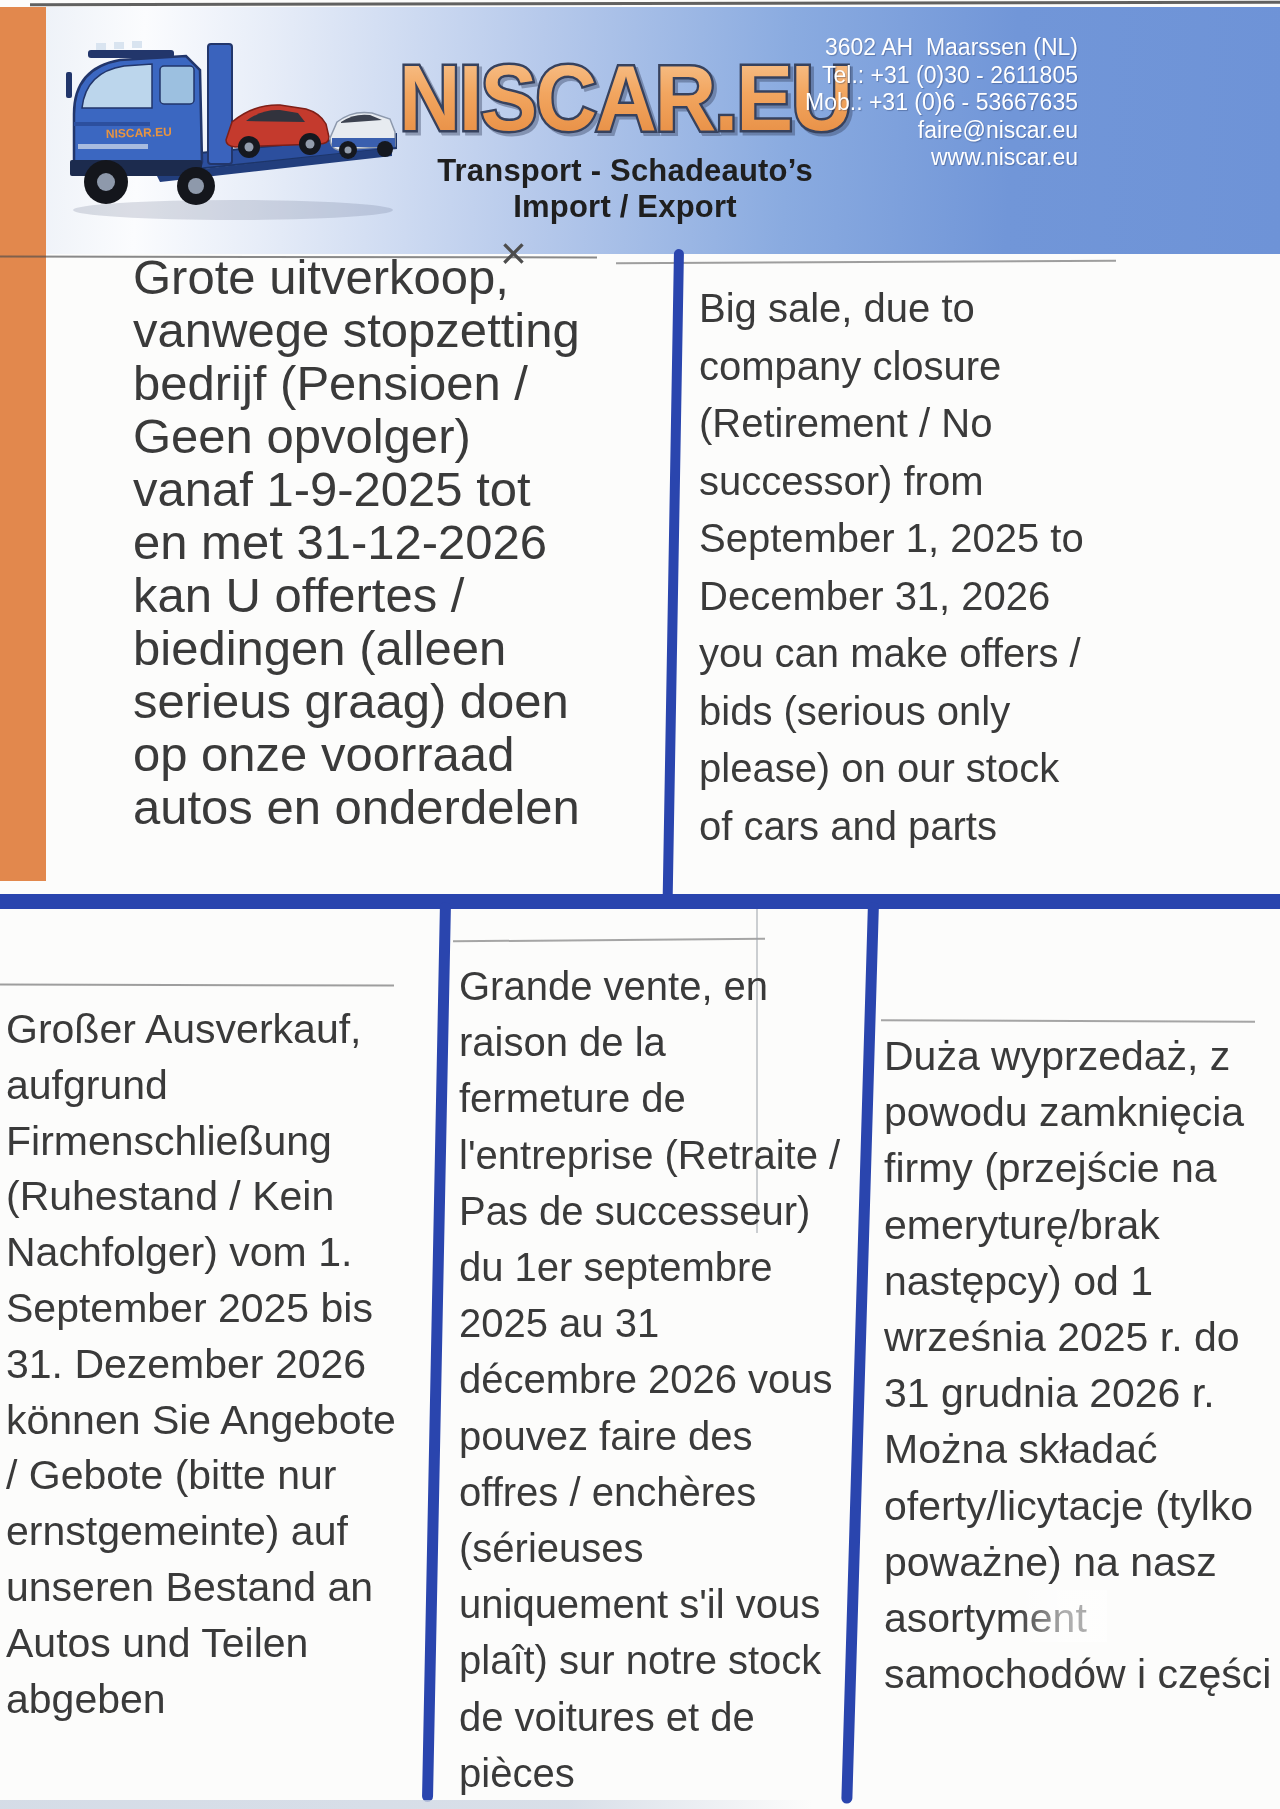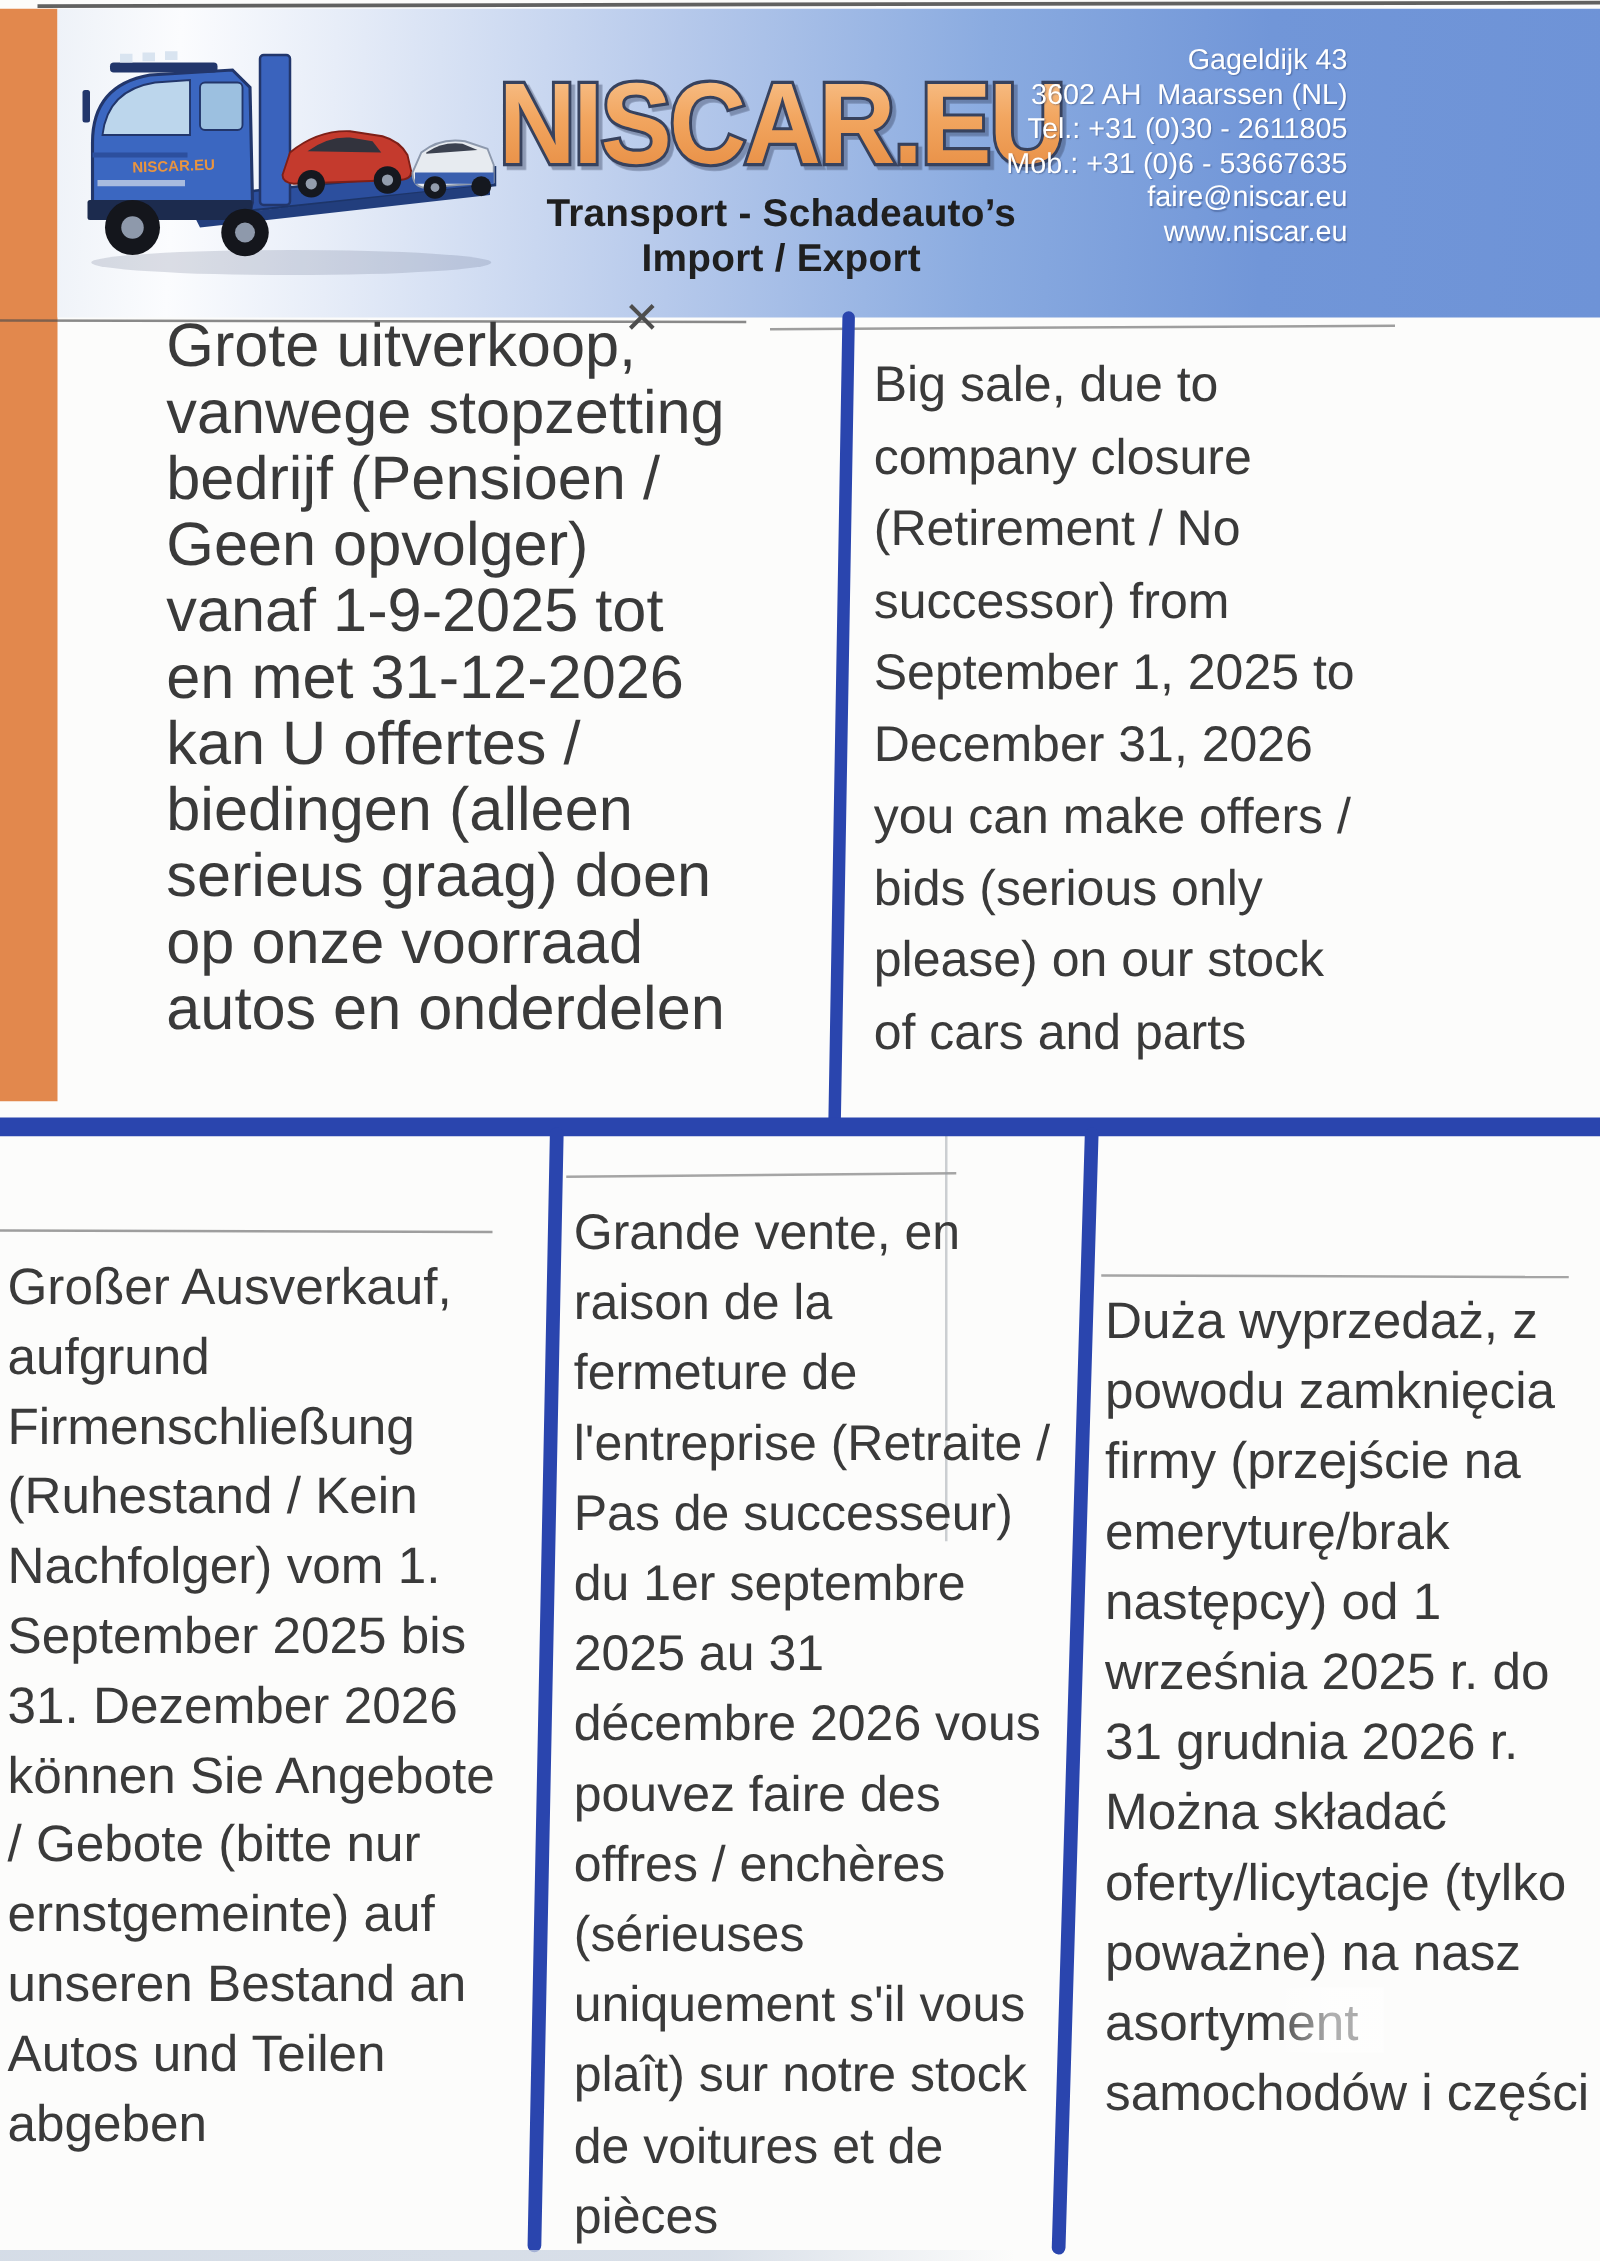--- a/index.html
+++ b/index.html
@@ -118,21 +118,20 @@
         <stop offset="45%" stop-color="#f2a660"></stop>
         <stop offset="100%" stop-color="#e5893e"></stop>
       </linearGradient>
     </defs>
     <text class="logo-text" x="239" y="92" text-anchor="middle" textLength="452" lengthAdjust="spacingAndGlyphs">NISCAR.EU</text>
   </svg>
 
   <div class="tagline">Transport - Schadeauto’s Import / Export</div>
 
   <div class="contact">
-    <div class="contact-line">Gageldijk 43</div>
     <div class="contact-line">3602 AH  Maarssen (NL)</div>
     <div class="contact-line">Tel.: +31 (0)30 - 2611805</div>
     <div class="contact-line">Mob.: +31 (0)6 - 53667635</div>
     <div class="contact-line">faire@niscar.eu</div>
     <div class="contact-line">www.niscar.eu</div>
   </div>
 
   <div class="edge-line edge-nl"></div>
   <div class="edge-line edge-en"></div>
   <div class="edge-line edge-de"></div>

